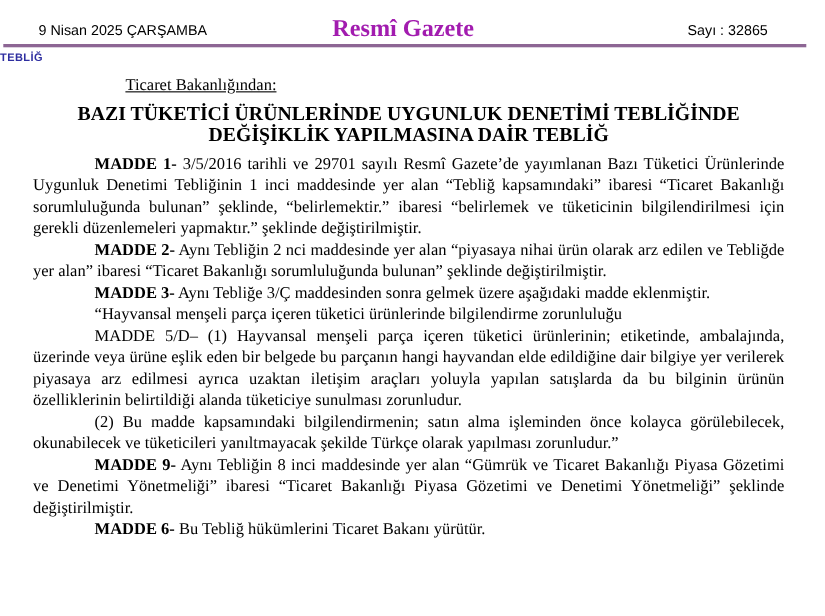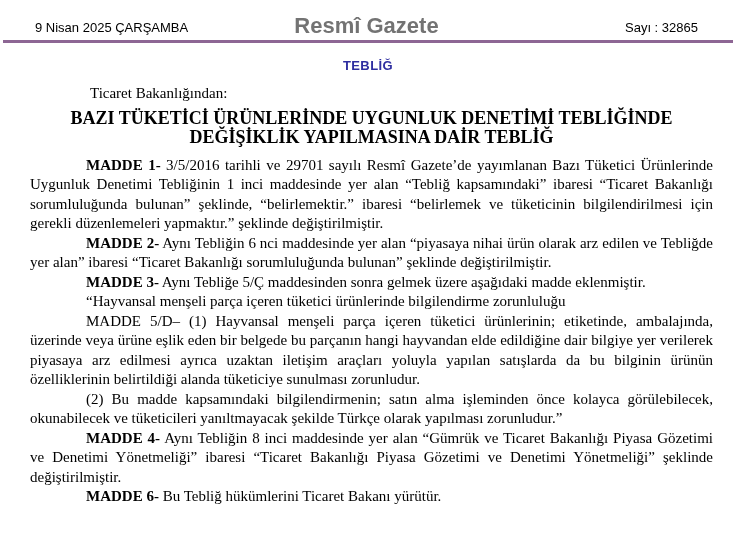--- a/index.html
+++ b/index.html
@@ -19,59 +19,60 @@
     align-items:end;
     padding:8px 38px 0 35px;
   }
   .masthead .date {
     font-family:"Liberation Sans", sans-serif;
     font-size:13px;
     justify-self:start;
     padding-bottom:3px;
   }
   .masthead .gazette {
-    font-family:Liberation Sans, sans-serif;
+    font-family:Liberation Serif, serif;
     font-weight:bold;
     font-size:22px;
-    color:#737373;
+    color:#a21caf;
     justify-self:center;
     line-height:24px;
   }
   .masthead .issue {
     font-family:"Liberation Sans", sans-serif;
     font-size:13px;
     justify-self:end;
     padding-bottom:3px;
     margin-top:12px;
   }
   .rule {
     height:3px;
     background:#8d6694;
     margin:2px 3px 0 3px;
   }
 
   
   .section-heading {
-    text-align:center;
+    text-align:left;
     font-family:"Liberation Sans", sans-serif;
     font-weight:bold;
-    font-size:13px;
+    font-size:10px;
     letter-spacing:.4px;
     color:#2e2ea0;
-    margin-top:15px;
+    margin-top:4px;
   }
 
   
   .doc {
     margin:11px 23px 0 30px;
     font-size:15px;
     line-height:19.5px;
   }
   .authority {
-    margin-left:60px;
+    margin-left:84px;
+    text-decoration:underline;
     margin-bottom:5px;
   }
   .doc-title {
     text-align:center;
     font-weight:bold;
     font-size:18px;
     line-height:19px;
     margin:4px 0 9px 0;
   }
   .body-text p {
@@ -100,24 +101,24 @@
 
     <div class="authority">Ticaret Bakanlığından:</div>
 
     <div class="doc-title">
       <div>BAZI TÜKETİCİ ÜRÜNLERİNDE UYGUNLUK DENETİMİ TEBLİĞİNDE</div>
       <div>DEĞİŞİKLİK YAPILMASINA DAİR TEBLİĞ</div>
     </div>
 
     <div class="body-text">
       <p><span class="lead">MADDE 1-</span><span> 3/5/2016 tarihli ve 29701 sayılı Resmî Gazete’de yayımlanan Bazı Tüketici Ürünlerinde Uygunluk Denetimi Tebliğinin 1 inci maddesinde yer alan “Tebliğ kapsamındaki” ibaresi “Ticaret Bakanlığı sorumluluğunda bulunan” şeklinde, “belirlemektir.” ibaresi “belirlemek ve tüketicinin bilgilendirilmesi için gerekli düzenlemeleri yapmaktır.” şeklinde değiştirilmiştir.</span></p>
-      <p><span class="lead">MADDE 2-</span><span> Aynı Tebliğin 6 nci maddesinde yer alan “piyasaya nihai ürün olarak arz edilen ve Tebliğde yer alan” ibaresi “Ticaret Bakanlığı sorumluluğunda bulunan” şeklinde değiştirilmiştir.</span></p>
-      <p><span class="lead">MADDE 3-</span><span> Aynı Tebliğe 5/Ç maddesinden sonra gelmek üzere aşağıdaki madde eklenmiştir.</span></p>
+      <p><span class="lead">MADDE 2-</span><span> Aynı Tebliğin 2 nci maddesinde yer alan “piyasaya nihai ürün olarak arz edilen ve Tebliğde yer alan” ibaresi “Ticaret Bakanlığı sorumluluğunda bulunan” şeklinde değiştirilmiştir.</span></p>
+      <p><span class="lead">MADDE 3-</span><span> Aynı Tebliğe 3/Ç maddesinden sonra gelmek üzere aşağıdaki madde eklenmiştir.</span></p>
       <p><span class="lead"></span><span>“Hayvansal menşeli parça içeren tüketici ürünlerinde bilgilendirme zorunluluğu</span></p>
       <p><span class="lead"></span><span>MADDE 5/D– (1) Hayvansal menşeli parça içeren tüketici ürünlerinin; etiketinde, ambalajında, üzerinde veya ürüne eşlik eden bir belgede bu parçanın hangi hayvandan elde edildiğine dair bilgiye yer verilerek piyasaya arz edilmesi ayrıca uzaktan iletişim araçları yoluyla yapılan satışlarda da bu bilginin ürünün özelliklerinin belirtildiği alanda tüketiciye sunulması zorunludur.</span></p>
       <p><span class="lead"></span><span>(2) Bu madde kapsamındaki bilgilendirmenin; satın alma işleminden önce kolayca görülebilecek, okunabilecek ve tüketicileri yanıltmayacak şekilde Türkçe olarak yapılması zorunludur.”</span></p>
-      <p><span class="lead">MADDE 4-</span><span> Aynı Tebliğin 8 inci maddesinde yer alan “Gümrük ve Ticaret Bakanlığı Piyasa Gözetimi ve Denetimi Yönetmeliği” ibaresi “Ticaret Bakanlığı Piyasa Gözetimi ve Denetimi Yönetmeliği” şeklinde değiştirilmiştir.</span></p>
+      <p><span class="lead">MADDE 9-</span><span> Aynı Tebliğin 8 inci maddesinde yer alan “Gümrük ve Ticaret Bakanlığı Piyasa Gözetimi ve Denetimi Yönetmeliği” ibaresi “Ticaret Bakanlığı Piyasa Gözetimi ve Denetimi Yönetmeliği” şeklinde değiştirilmiştir.</span></p>
       <p><span class="lead">MADDE 6-</span><span> Bu Tebliğ hükümlerini Ticaret Bakanı yürütür.</span></p>
     </div>
 
   </div>
 
 </div>
 
 </body></html>

